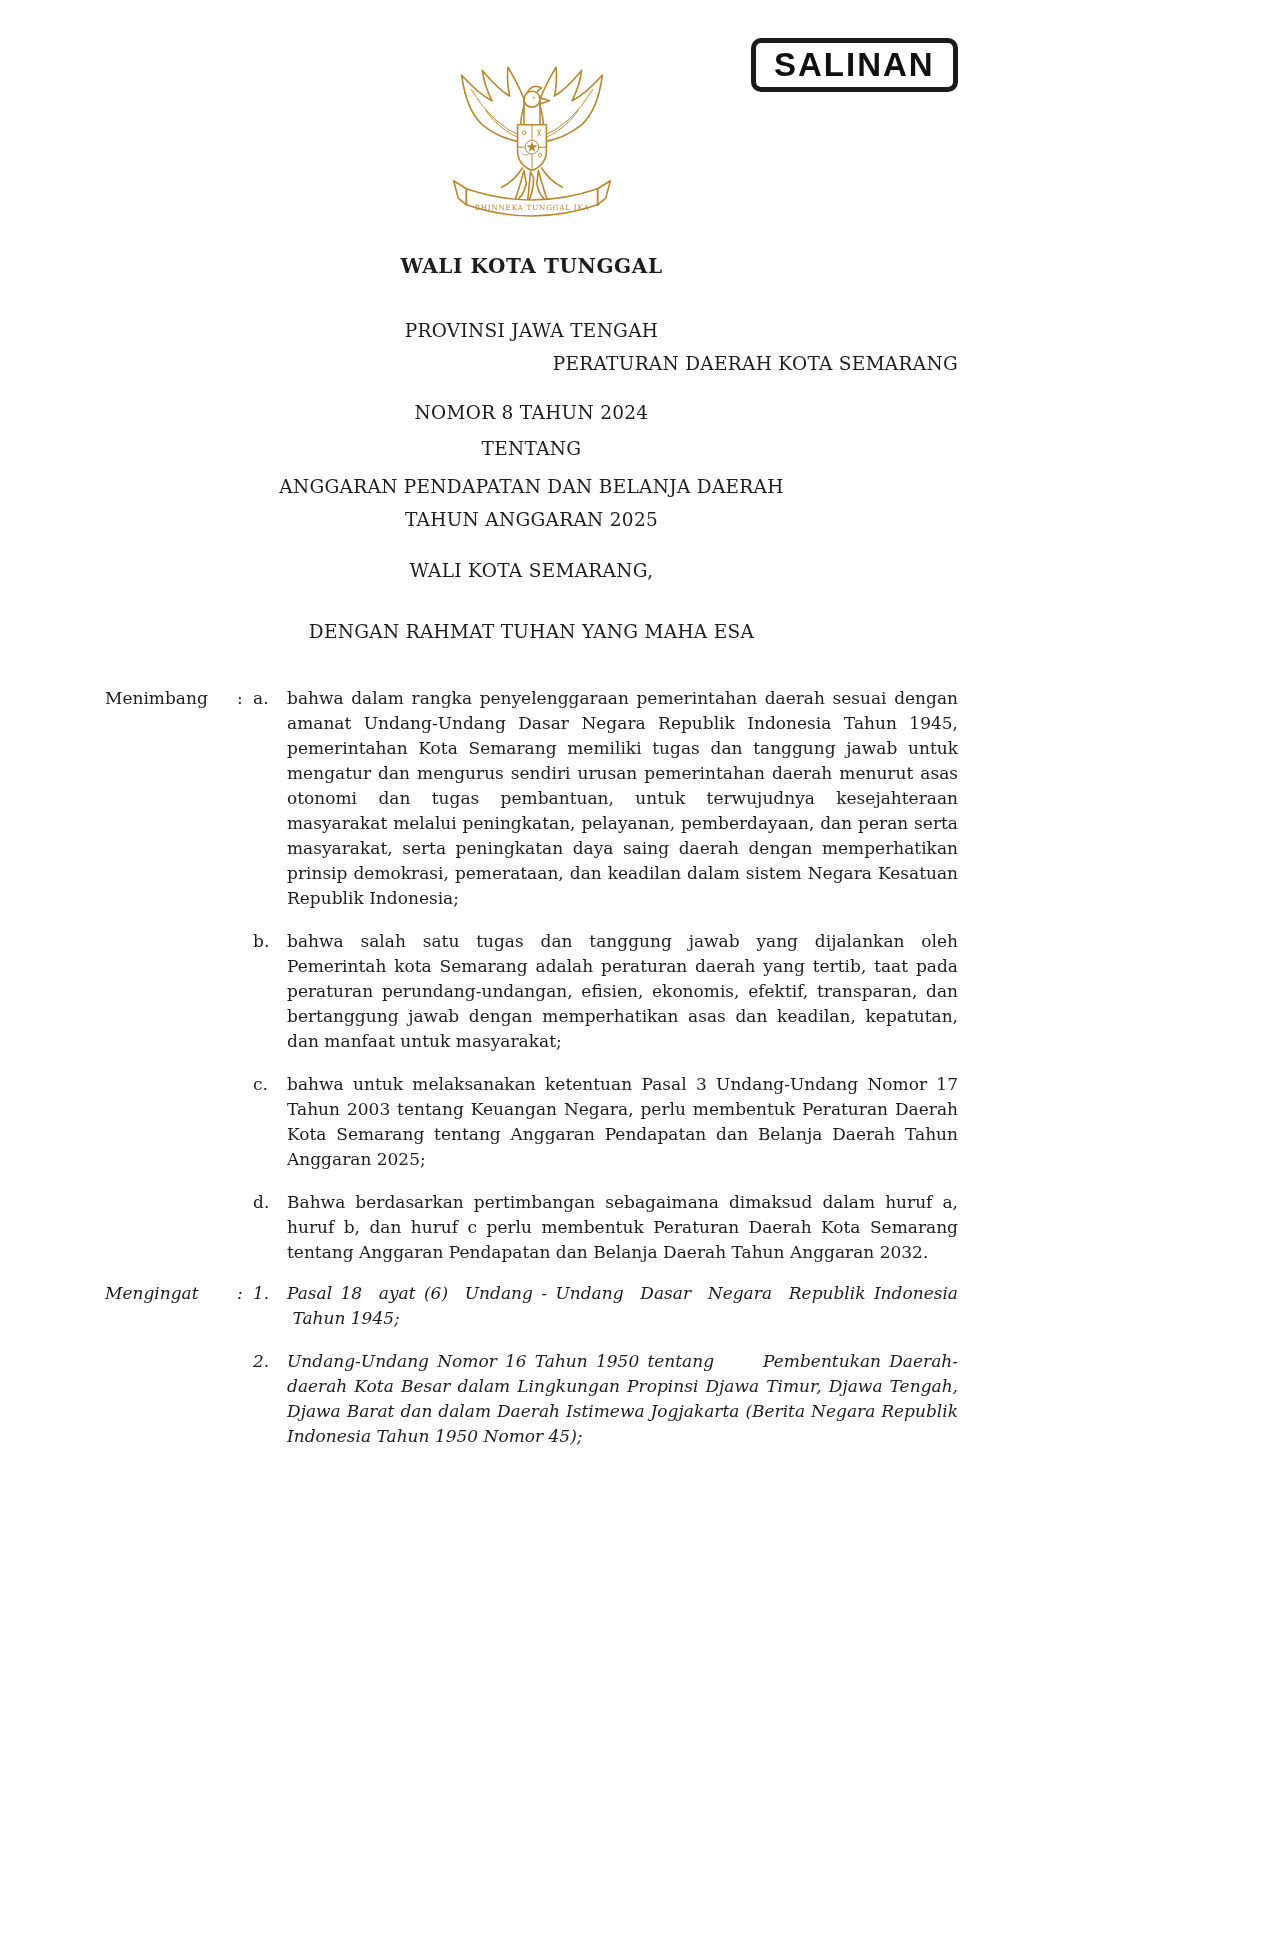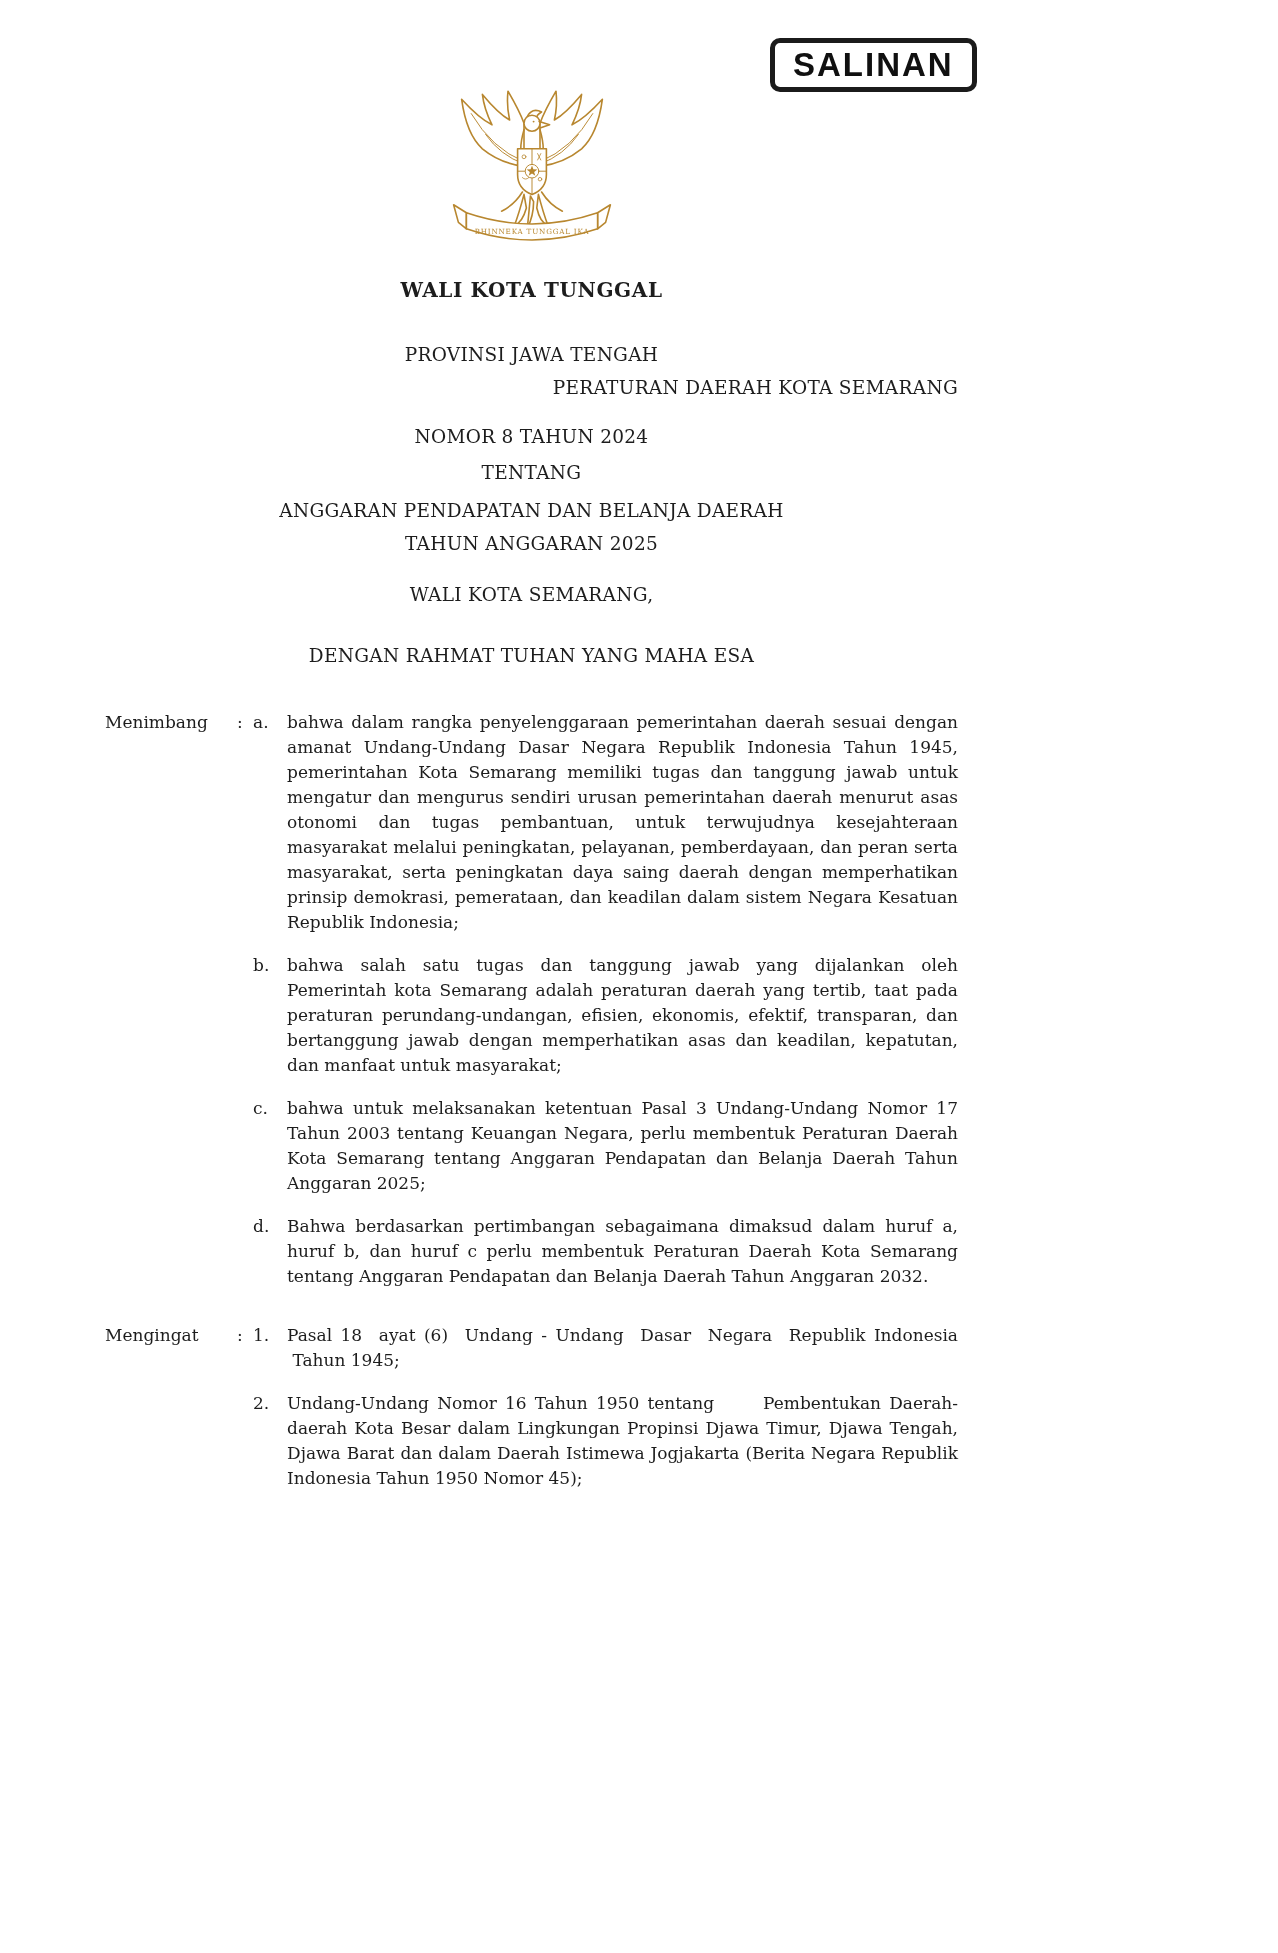--- a/index.html
+++ b/index.html
@@ -13,36 +13,36 @@
     font-family: "DejaVu Serif", "Liberation Serif", serif;
     color: #1d1d1d;
     overflow: hidden;
   }
   .content { width: 853px; margin-left: 105px; }
 
   
   .stamp {
     position: absolute;
     top: 38px;
-    left: 770px;
+    left: 751px;
     border: 5px solid #1b1b1b;
     border-radius: 10px;
     padding: 3px 18px;
     background: #ffffff;
   }
   .stamp-label {
     font-family: "Liberation Sans", sans-serif;
     font-weight: 700;
     font-size: 33px;
     letter-spacing: 2px;
     color: #101010;
   }
 
   
-  .emblem-wrap { padding-top: 72px; text-align: center; }
+  .emblem-wrap { padding-top: 48px; text-align: center; }
 
   
   .doc-title {
     margin-top: 10px;
     text-align: center;
     font-size: 20px;
     font-weight: bold;
     letter-spacing: 0.6px;
   }
   .hl { text-align: center; font-size: 18.5px; font-weight: normal; letter-spacing: 0.3px; }
@@ -57,21 +57,21 @@
 
   
   .clauses { margin-top: 44px; }
   .clause-row {
     display: grid;
     grid-template-columns: 132px 16px 34px 1fr;
     font-size: 17px;
     line-height: 25px;
   }
   .clause-row + .clause-row { margin-top: 18px; }
-  .sec-mengingat { margin-top: 34px; }
+  .sec-mengingat { margin-top: 16px; font-style: italic; }
   .cell-label  { text-align: left; }
   .cell-colon  { text-align: left; }
   .cell-marker { text-align: left; }
   .cell-text   { text-align: justify; }
 </style>
 </head>
 <body>
 
 <div class="page">
 

